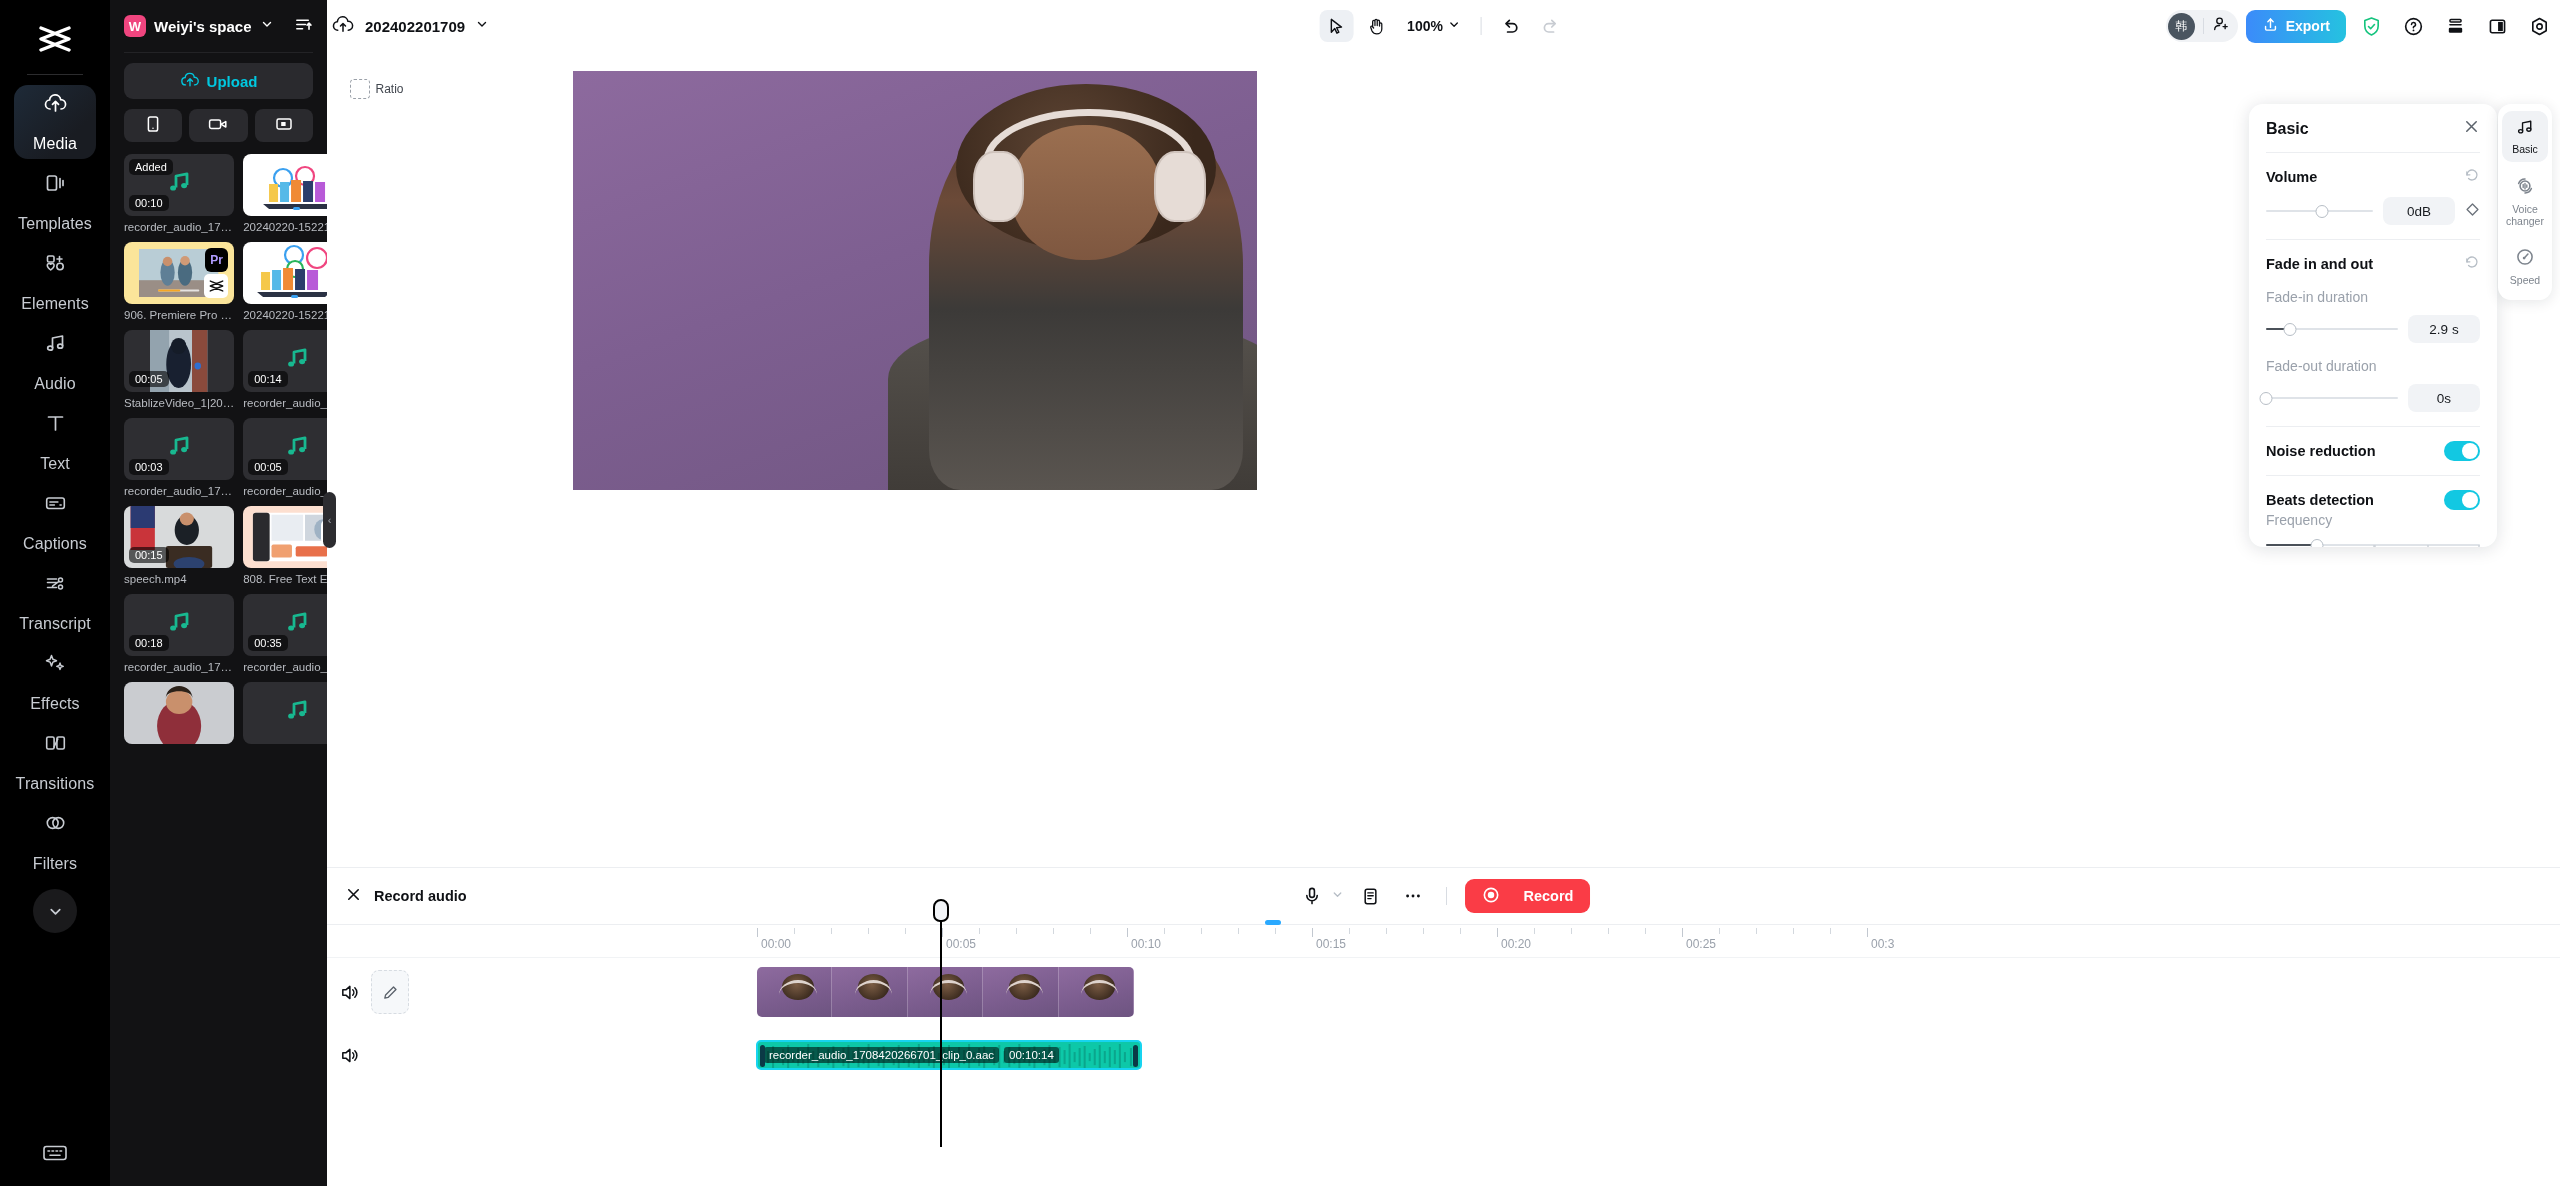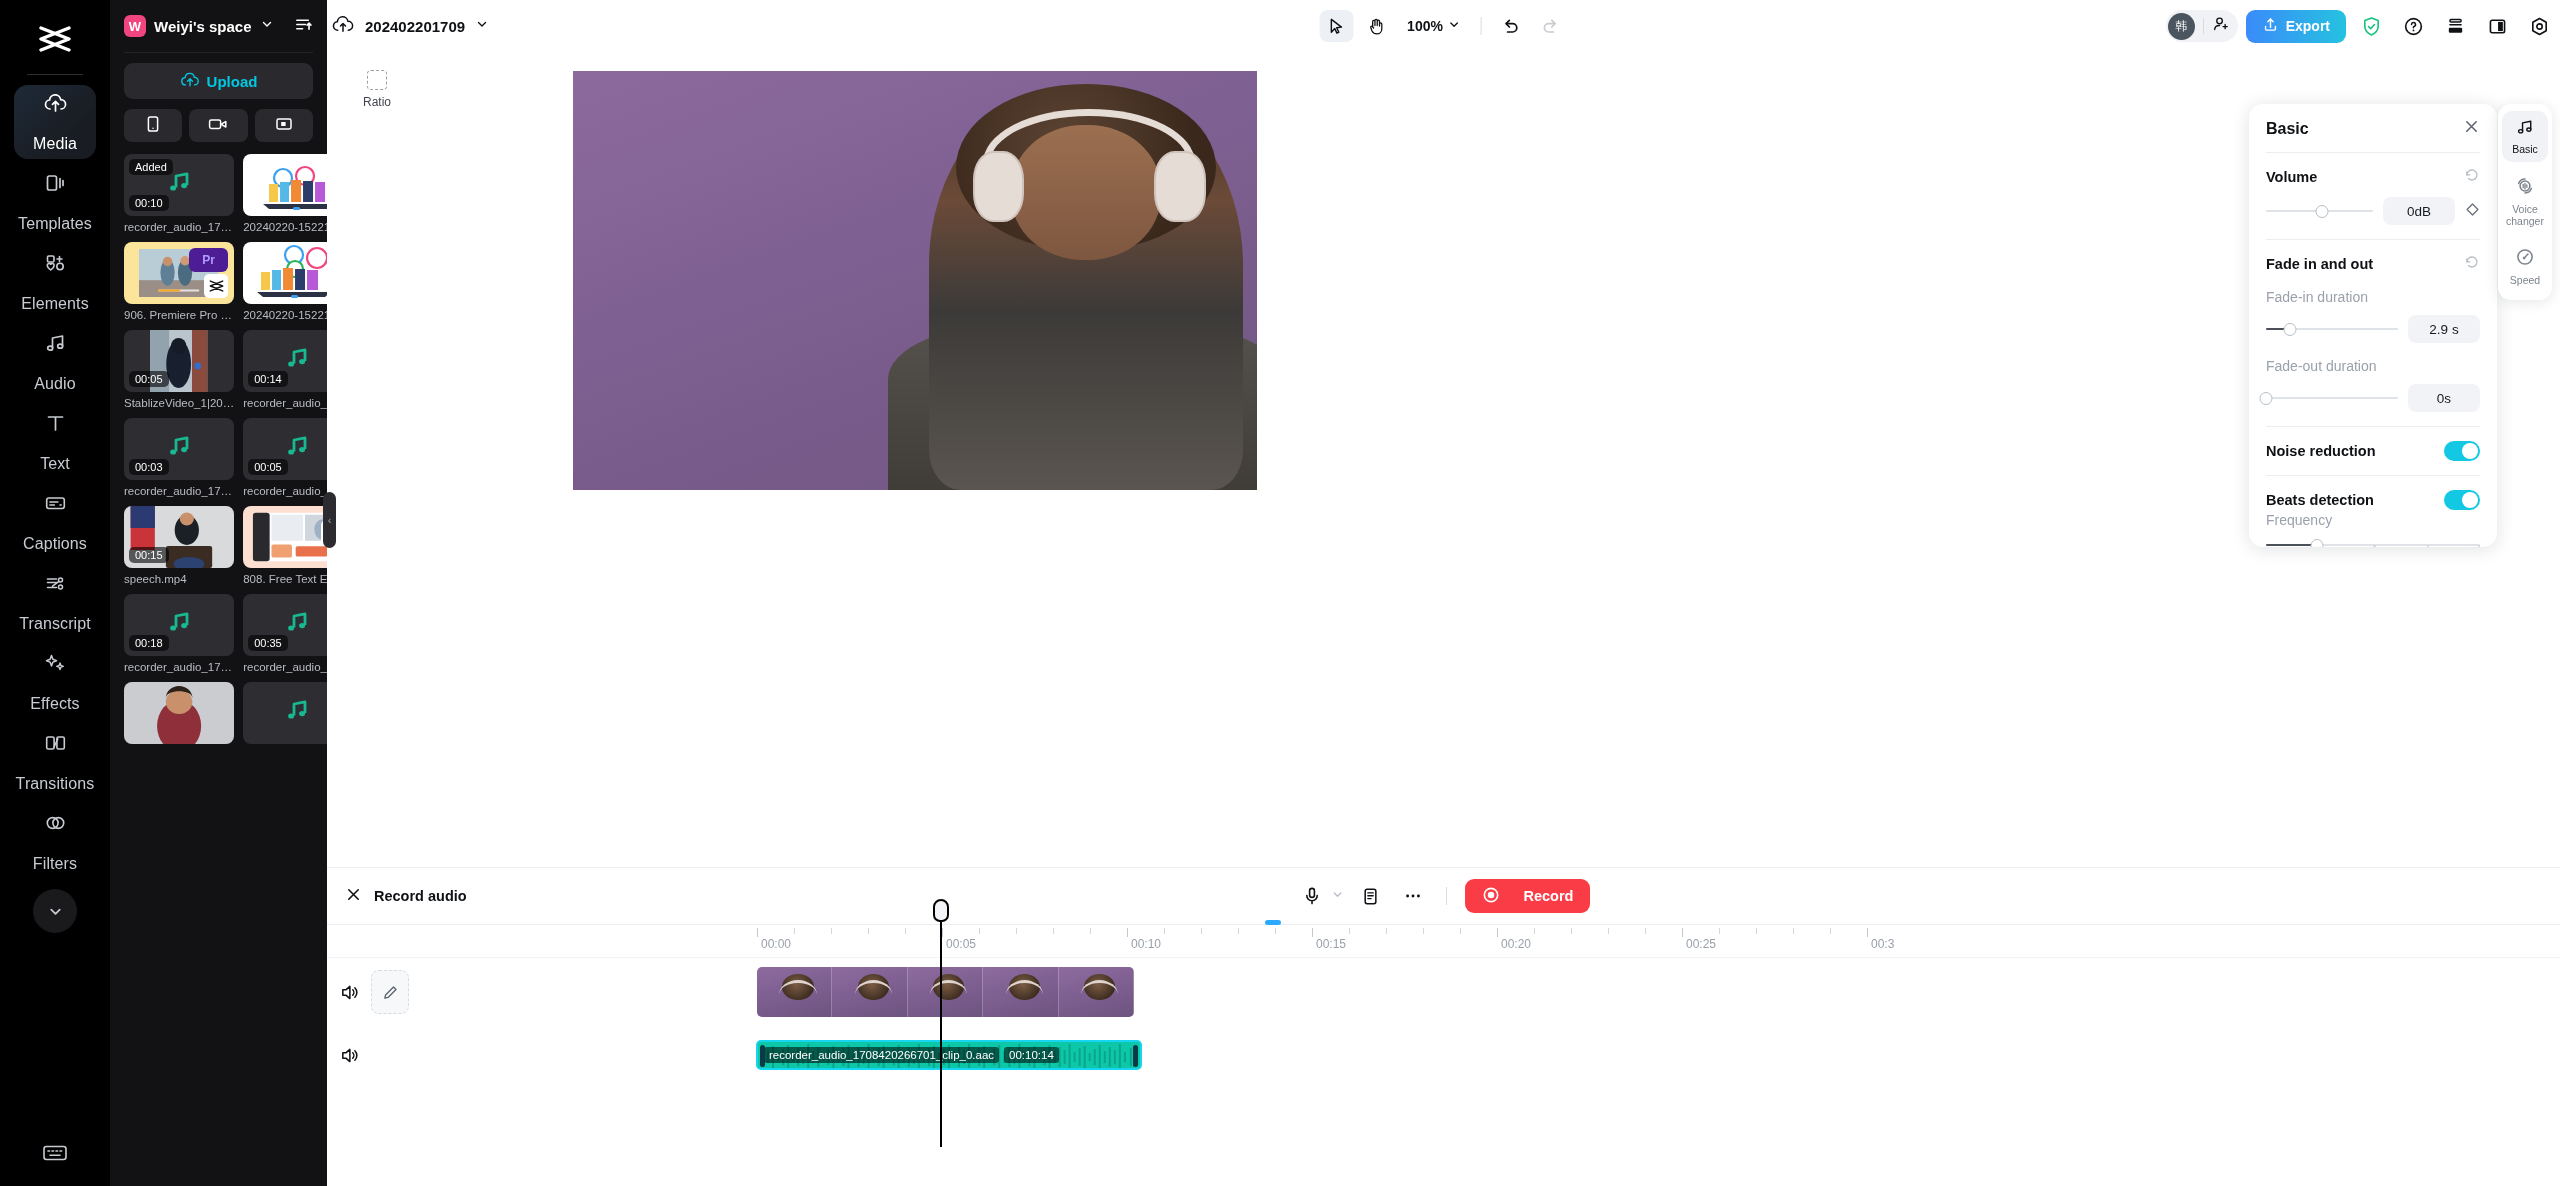--- a/index.html
+++ b/index.html
@@ -59,22 +59,22 @@
     background: #2e2e32; overflow: hidden; display: flex; align-items: center; justify-content: center; }
   .thumb.white { background: #ffffff; }
   .thumb.yellow { background: #fbe59a; }
   .thumb.peach { background: #fcdfd0; }
   .badge-added { position: absolute; top: 5px; left: 5px; background: rgba(0,0,0,.6);
     color:#fff; font-size: 11px; padding: 2px 6px; border-radius: 5px; }
   .badge-dur { position: absolute; bottom: 5px; left: 5px; background: rgba(0,0,0,.6);
     color:#fff; font-size: 11px; padding: 2px 6px; border-radius: 5px; }
   .cap { color: #b9bcc2; font-size: 11.5px; margin-top: 5px; white-space: nowrap;
     overflow: hidden; text-overflow: ellipsis; }
-  .pr-badge { position:absolute; top:6px; right:6px; width:39px;height:24px;border-radius:6px;
-    background:#4c1d95; color:#b09cff; font-size:12px; font-weight:700;
+  .pr-badge { position:absolute; top:6px; right:6px; width:23px;height:24px;border-radius:6px;
+    background:#000000; color:#b09cff; font-size:12px; font-weight:700;
     display:flex;align-items:center;justify-content:center; }
   .cc-badge { position:absolute; top:32px; right:6px; width:24px;height:24px;border-radius:5px;
     background:#fff; display:flex;align-items:center;justify-content:center; }
   .collapse-tab {
     position: absolute; right: -9px; top: 492px; width: 13px; height: 56px;
     background: #2c2c30; border-radius: 7px; display:flex;align-items:center;justify-content:center;
     color:#9aa0a8; font-size: 11px; z-index: 5; cursor: pointer;
   }
 
   
@@ -96,21 +96,21 @@
     align-items:center; padding: 0 8px 0 2px; gap: 8px; }
   .avatar { width:27px;height:27px;border-radius:50%;background:#4a5560;color:#fff;
     font-size:12px;display:flex;align-items:center;justify-content:center; }
   .export-btn { height: 33px; padding: 0 16px; border-radius: 9px;
     background: linear-gradient(90deg,#3b8bfa 0%,#25c2e0 100%);
     color:#fff; font-size:14px; font-weight:700; display:flex;align-items:center;gap:7px;cursor:pointer; }
 
   
   .stage { flex: 1; position: relative; background: #ffffff; min-height: 0; }
   .ratio-btn { position: absolute; left: 22px; top: 9px; width: 56px; height: 56px;
-    border-radius: 9px; display:flex;flex-direction:column;align-items:center;justify-content:center;
+    border-radius: 9px; display:flex;align-items:center;justify-content:center;
     gap: 5px; cursor: pointer; }
   .ratio-sq { width: 20px; height: 20px; border: 1.6px dashed #9aa0a8; border-radius: 4px; }
   .ratio-lb { font-size: 12px; color: #41464e; }
   .video-frame { position: absolute; left: 246px; top: 19px; width: 684px; height: 419px;
     background: linear-gradient(160deg,#8d6a9e 0%, #7e5f91 45%, #6f5580 100%); overflow: hidden; }
   .vf-person { position: absolute; left: 52%; top: 4%; width: 46%; height: 96%;
     border-radius: 44% 44% 10% 10%; background: linear-gradient(180deg,#4a3225 0%,#6b4a38 28%,#3c3a38 55%,#5a5550 100%); }
   .vf-hair { position:absolute; left: 56%; top: 3%; width: 38%; height: 40%; border-radius: 50%;
     background: radial-gradient(circle at 42% 36%, #5d4433 0%, #3a281c 70%); }
   .vf-face { position:absolute; left: 64%; top: 13%; width: 22%; height: 32%; border-radius: 48%;

